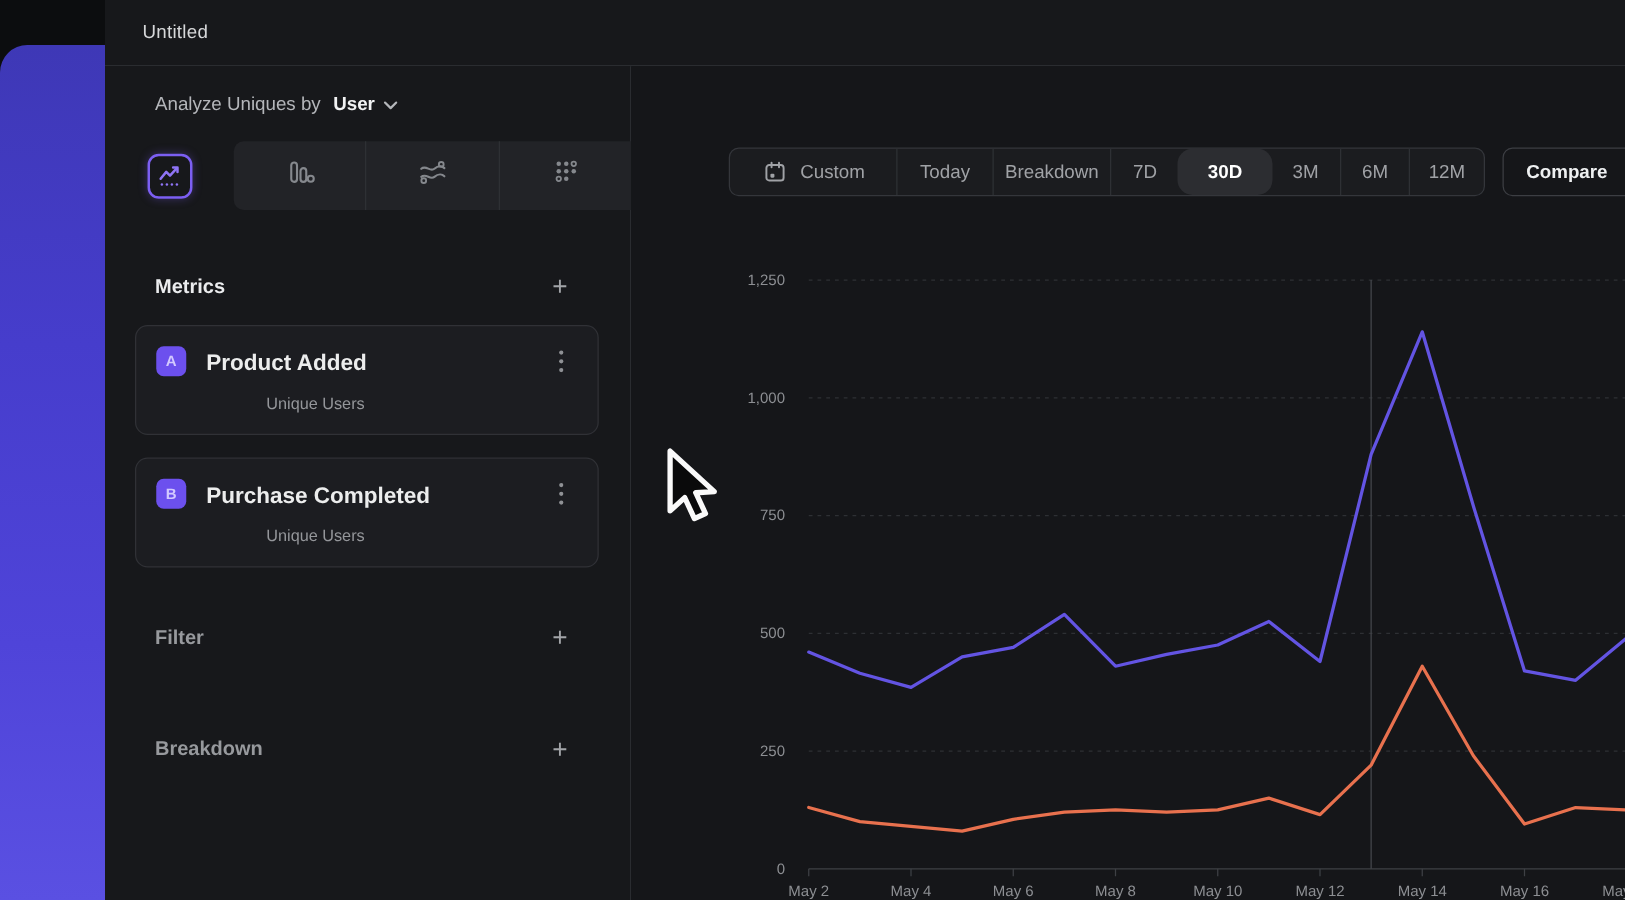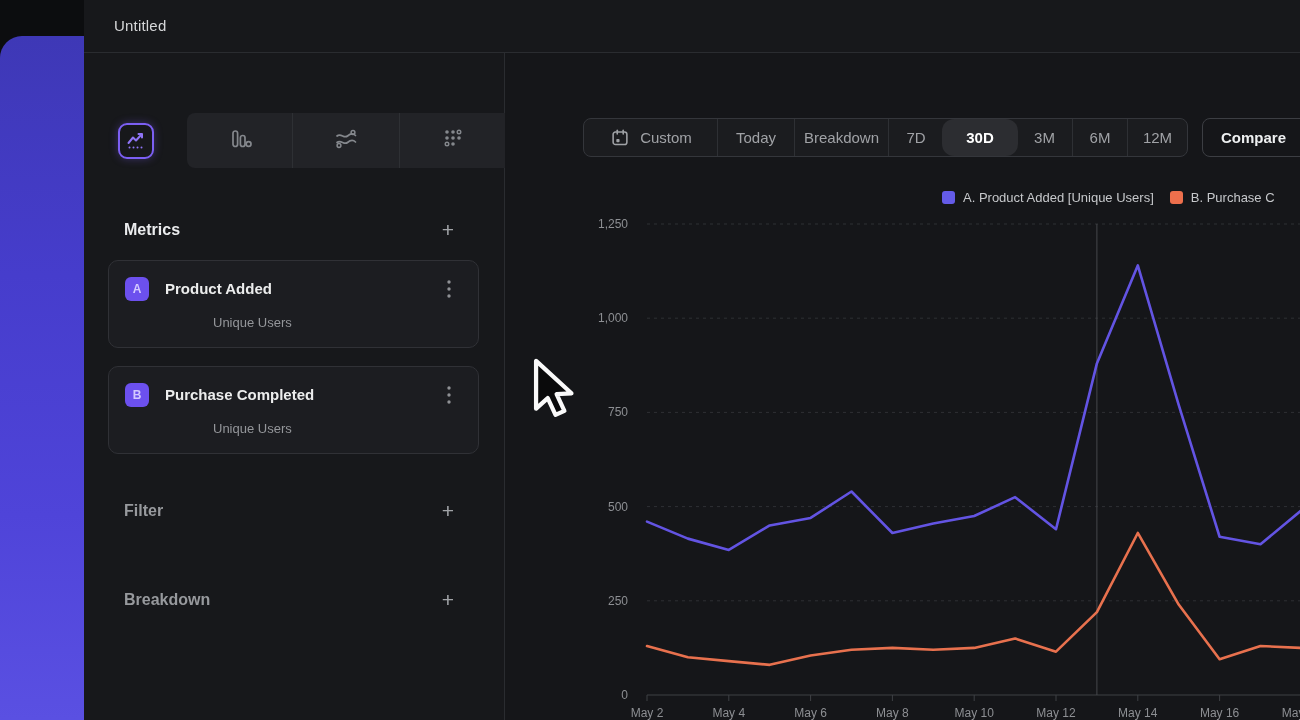--- a/index.html
+++ b/index.html
@@ -38,21 +38,21 @@
   .section-label { margin-left:40px; font-size:16px; font-weight:700; }
   .metrics-label { color:#ebecee; }
   .dim-label { color:#97999d; }
   .plus-btn { position:absolute; right:47px; width:20px; height:20px; background:none; border:none; color:#a2a4a8;
     font-size:21px; line-height:18px; font-weight:400; cursor:pointer; font-family:inherit; }
 
   .metric-card { position:absolute; left:24px; width:371px; height:88px; background:#1c1d21; border:1px solid #303136;
     border-radius:10px; cursor:pointer; }
   .badge { position:absolute; left:16px; top:16px; width:24px; height:24px; border-radius:6px; background:#6c50ee;
     color:#d3c9ff; font-size:12px; font-weight:700; display:flex; align-items:center; justify-content:center; }
-  .metric-name { position:absolute; left:56px; top:19px; font-size:15px; font-weight:700; color:#eceded; }
+  .metric-name { position:absolute; left:56px; top:19px; font-size:18px; font-weight:700; color:#eceded; }
   .metric-sub { position:absolute; left:56px; top:54px; font-size:13px; color:#94969a;margin-left:48px; }
   .kebab { position:absolute; right:20px; top:18px; width:18px; height:22px; background:none; border:none; cursor:pointer; }
 
   
   .chartpanel { position:absolute; left:421px; top:0; width:795px; height:667px; background:#151619; overflow:hidden; }
 
   .segmented { position:absolute; left:78px; top:65px; height:39px; display:flex; align-items:stretch;
     background:#1b1c1f; border:1px solid #34363b; border-radius:8px; }
   .seg { display:flex; align-items:center; justify-content:center; gap:9px; font-size:15px; color:#a0a2a6; cursor:pointer; }
   .seg + .seg { border-left:1px solid #2e3034; }
@@ -84,20 +84,31 @@
   <div class="app">
 
     <div class="titlebar">
       <span class="title">Untitled</span>
     </div>
 
     <div class="appbody">
 
       <aside class="sidebar">
 
+        <div class="analyze-row">
+          <span class="analyze-prefix">Analyze Uniques by</span>
+          <button class="analyze-select">
+            <span>User</span>
+            <span>
+              <svg width="11" height="7" viewBox="0 0 11 7">
+                  <path d="M1 1 L5.5 5.5 L10 1" fill="none" stroke="#b4b6ba" stroke-width="1.8" stroke-linecap="round" stroke-linejoin="round"></path>
+                </svg>
+            </span>
+          </button>
+        </div>
 
         <div class="tabstrip">
           <div class="tab-selected">
             <span class="tab-frame">
               <svg width="22" height="22" viewBox="0 0 22 22">
                 <polyline points="3.5,13 8,7.5 11,10.5 16.5,4.5" fill="none" stroke="#8f74f6" stroke-width="2" stroke-linecap="round" stroke-linejoin="round"></polyline>
                 <path d="M13.5 4 L17 4 L17 7.5" fill="none" stroke="#8f74f6" stroke-width="2" stroke-linecap="round" stroke-linejoin="round"></path>
                 <circle cx="4.5" cy="17.5" r="1" fill="#8f74f6"></circle>
                   <circle cx="8.5" cy="17.5" r="1" fill="#8f74f6"></circle>
                 <circle cx="12.5" cy="17.5" r="1" fill="#8f74f6"></circle>
@@ -212,30 +223,20 @@
               <span>3M</span>
             </div>
             <div class="seg" style="width: 55px;">
               <span>6M</span>
             </div>
             <div class="seg" style="width: 60px;">
               <span>12M</span>
             </div>
           </div>
         <button class="compare-btn">Compare</button>
-        <div class="legend" id="legend">
-            <span class="legend-item">
-              <span class="swatch" style="background: rgb(100, 91, 232);"></span>
-              <span>A. Product Added [Unique Users]</span>
-            </span>
-            <span class="legend-item">
-              <span class="swatch" style="background: rgb(237, 111, 76);"></span>
-              <span>B. Purchase C</span>
-            </span>
-          </div>
         <svg class="chart-svg" id="chart-svg" width="795" height="667">
             <line x1="142" y1="642" x2="795" y2="642" stroke="#3e4045" stroke-width="1"></line>
             <text x="123" y="646" text-anchor="end" class="ylab">0</text>
             <line x1="142" y1="547.8" x2="795" y2="547.8" stroke="#2e3034" stroke-width="1" stroke-dasharray="3 4"></line>
             <text x="123" y="551.8" text-anchor="end" class="ylab">250</text>
             <line x1="142" y1="453.6" x2="795" y2="453.6" stroke="#2e3034" stroke-width="1" stroke-dasharray="3 4"></line>
             <text x="123" y="457.6" text-anchor="end" class="ylab">500</text>
             <line x1="142" y1="359.4" x2="795" y2="359.4" stroke="#2e3034" stroke-width="1" stroke-dasharray="3 4"></line>
             <text x="123" y="363.4" text-anchor="end" class="ylab">750</text>
             <line x1="142" y1="265.2" x2="795" y2="265.2" stroke="#2e3034" stroke-width="1" stroke-dasharray="3 4"></line>

